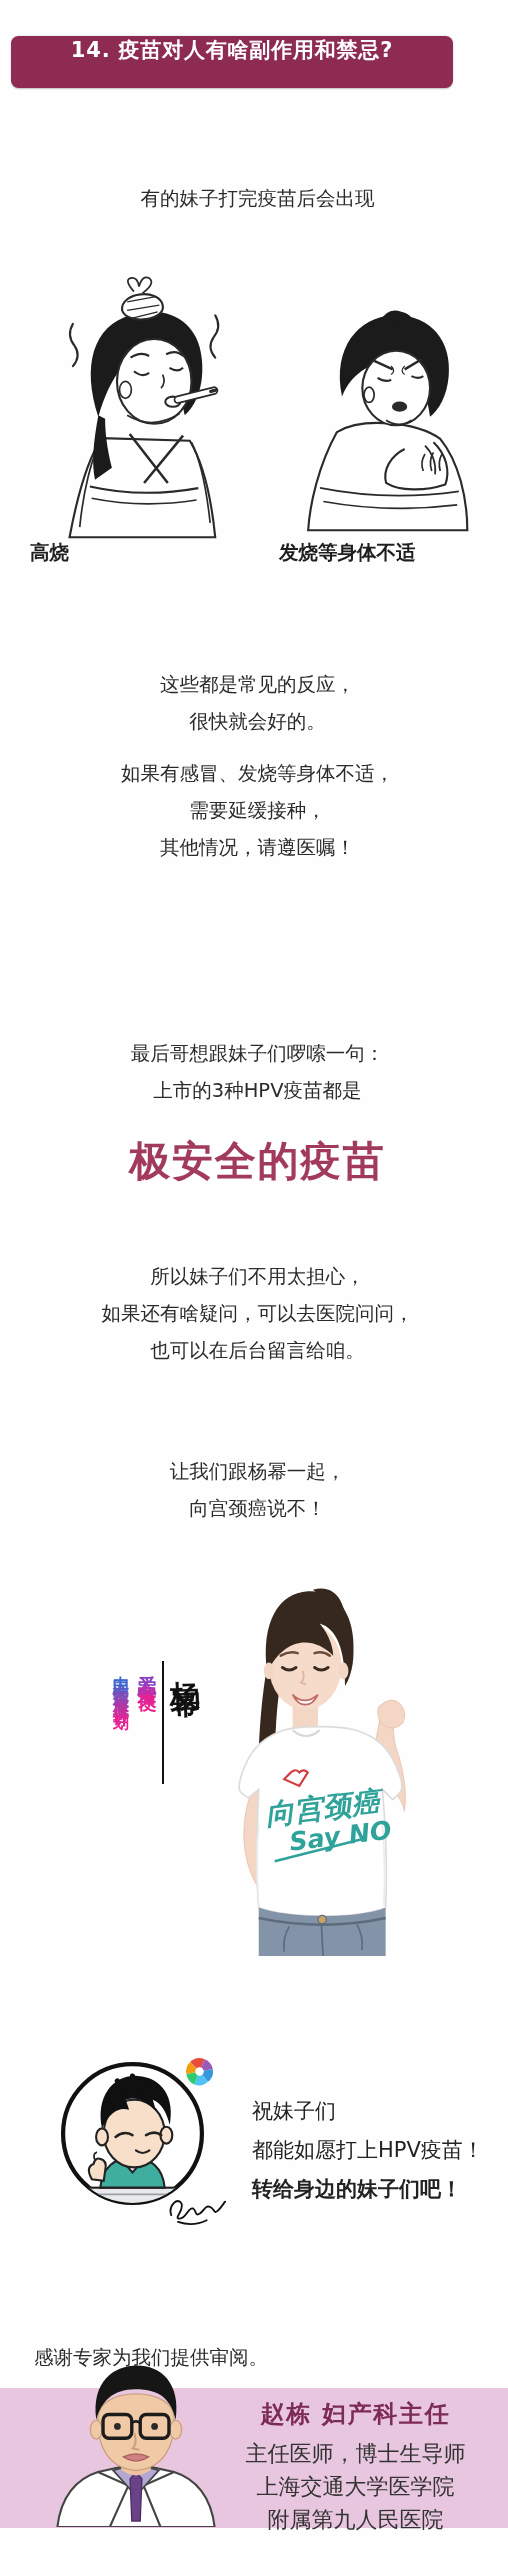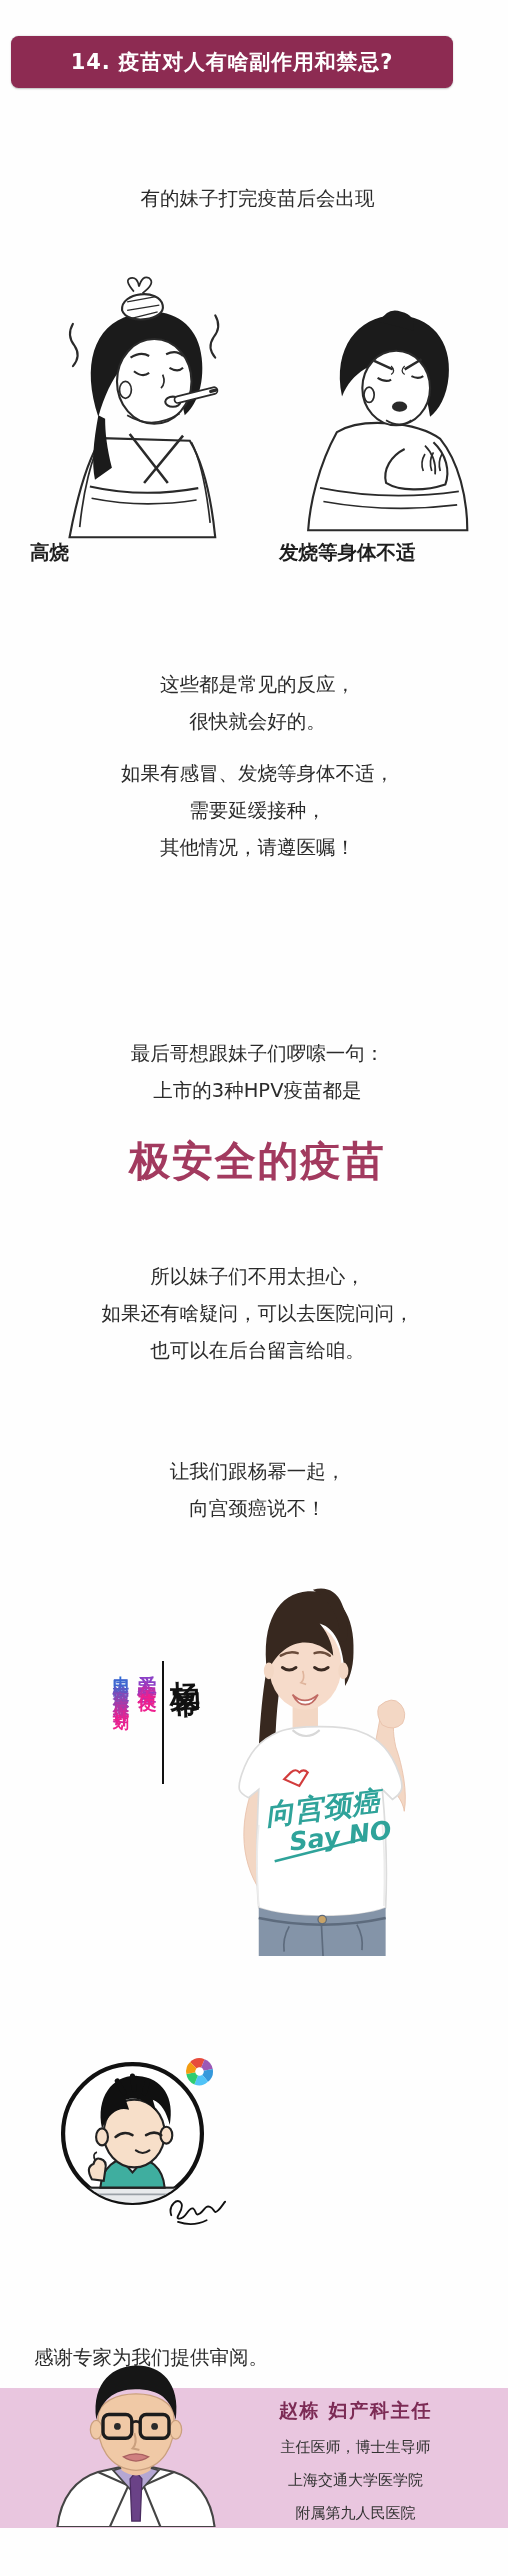--- a/index.html
+++ b/index.html
@@ -1,30 +1,30 @@
 <!DOCTYPE html>
 <html style="font-size:13.5px"><head>
 <meta charset="utf-8">
 <style>
   html,body{margin:0;padding:0;background:#ffffff;}
   body{font-family:"DejaVu Sans","Liberation Sans",sans-serif;}
   #page{position:relative;width:508px;height:2576px;margin:0 auto;background:#fefefe;overflow:hidden;}
   .abs{position:absolute;}
   .ctext{text-align:center;color:#2b2b2b;font-size:19.5px;line-height:37px;width:508px;left:3.4px;}
   .header-bar{left:11px;top:36px;width:442px;height:52px;border-radius:7.6px;
-    display:flex;align-items:center;justify-content:center;box-shadow:0 0.8px 1.7px rgba(0,0,0,.25);}
+    display:flex;align-items:flex-start;justify-content:center;box-shadow:0 0.8px 1.7px rgba(0,0,0,.25);}
   .header-title{color:#fff;font-size:21px;font-weight:bold;letter-spacing:0.8px;}
   .label{font-weight:bold;color:#1e1e1e;font-size:19.5px;}
   .bigline{font-size:41px;font-weight:bold;letter-spacing:1.7px;}
   .vtext{writing-mode:vertical-rl;text-orientation:upright;font-weight:bold;letter-spacing:3.4px;}
   .wish{color:#222;font-size:21px;line-height:39px;}
   .wish .b{font-weight:bold;}
   .expert-block{left:203px;top:2398px;width:305px;text-align:center;}
-  .expert-title{font-size:19px;font-weight:bold;letter-spacing:1.7px;}
-  .expert-line{font-size:15px;color:#333;line-height:33px;}
+  .expert-title{font-size:24px;font-weight:bold;letter-spacing:1.7px;}
+  .expert-line{font-size:22px;color:#333;line-height:33px;}
   .sig{font-family:"DejaVu Serif","Liberation Serif",serif;}
   svg{display:block;}
 </style>
 </head>
 <body>
 
 <div id="page">
 
   <div class="abs header-bar" style="background: rgb(141, 43, 82);">
     <span class="header-title">14. 疫苗对人有啥副作用和禁忌?</span>
@@ -219,20 +219,25 @@
       </g>
     </svg>
   </div>
 
   <div class="abs" style="left:166px;top:2190px;">
     <svg width="61" height="37" viewBox="0 0 72 44">
       <path d="M6,30 C2,18 14,8 18,16 C22,24 8,34 16,34 C24,34 26,20 32,22 C36,24 34,32 40,28 C46,24 46,18 52,20 C58,22 56,30 62,24 C66,20 68,16 70,14 M14,38 q18,6 34,-2" fill="none" stroke="#111" stroke-width="2.2" stroke-linecap="round"></path>
     </svg>
   </div>
 
+  <div class="abs wish" style="left:252px;top:2092px;">
+    <div>祝妹子们</div>
+    <div>都能如愿打上HPV疫苗！</div>
+    <div class="b">转给身边的妹子们吧！</div>
+  </div>
 
   <div class="abs" style="left:34px;top:2344px;width:474px;color:#2b2b2b;font-size:19.5px;">感谢专家为我们提供审阅。</div>
 
   <div class="abs" style="left: 0px; top: 2388px; width: 508px; height: 140px; background: rgb(233, 198, 223);"></div>
 
   <div class="abs" style="left:47px;top:2352px;">
     <svg width="178" height="175" viewBox="0 0 210 207">
 
       <path d="M12,207 C16,172 34,150 60,142 L105,132 L150,142 C176,150 194,172 198,207 Z" fill="#ffffff" stroke="#444" stroke-width="2.5"></path>
       <path d="M60,142 L96,158 L74,207 M150,142 L114,158 L134,207" fill="#ffffff" stroke="#444" stroke-width="2.5"></path>

